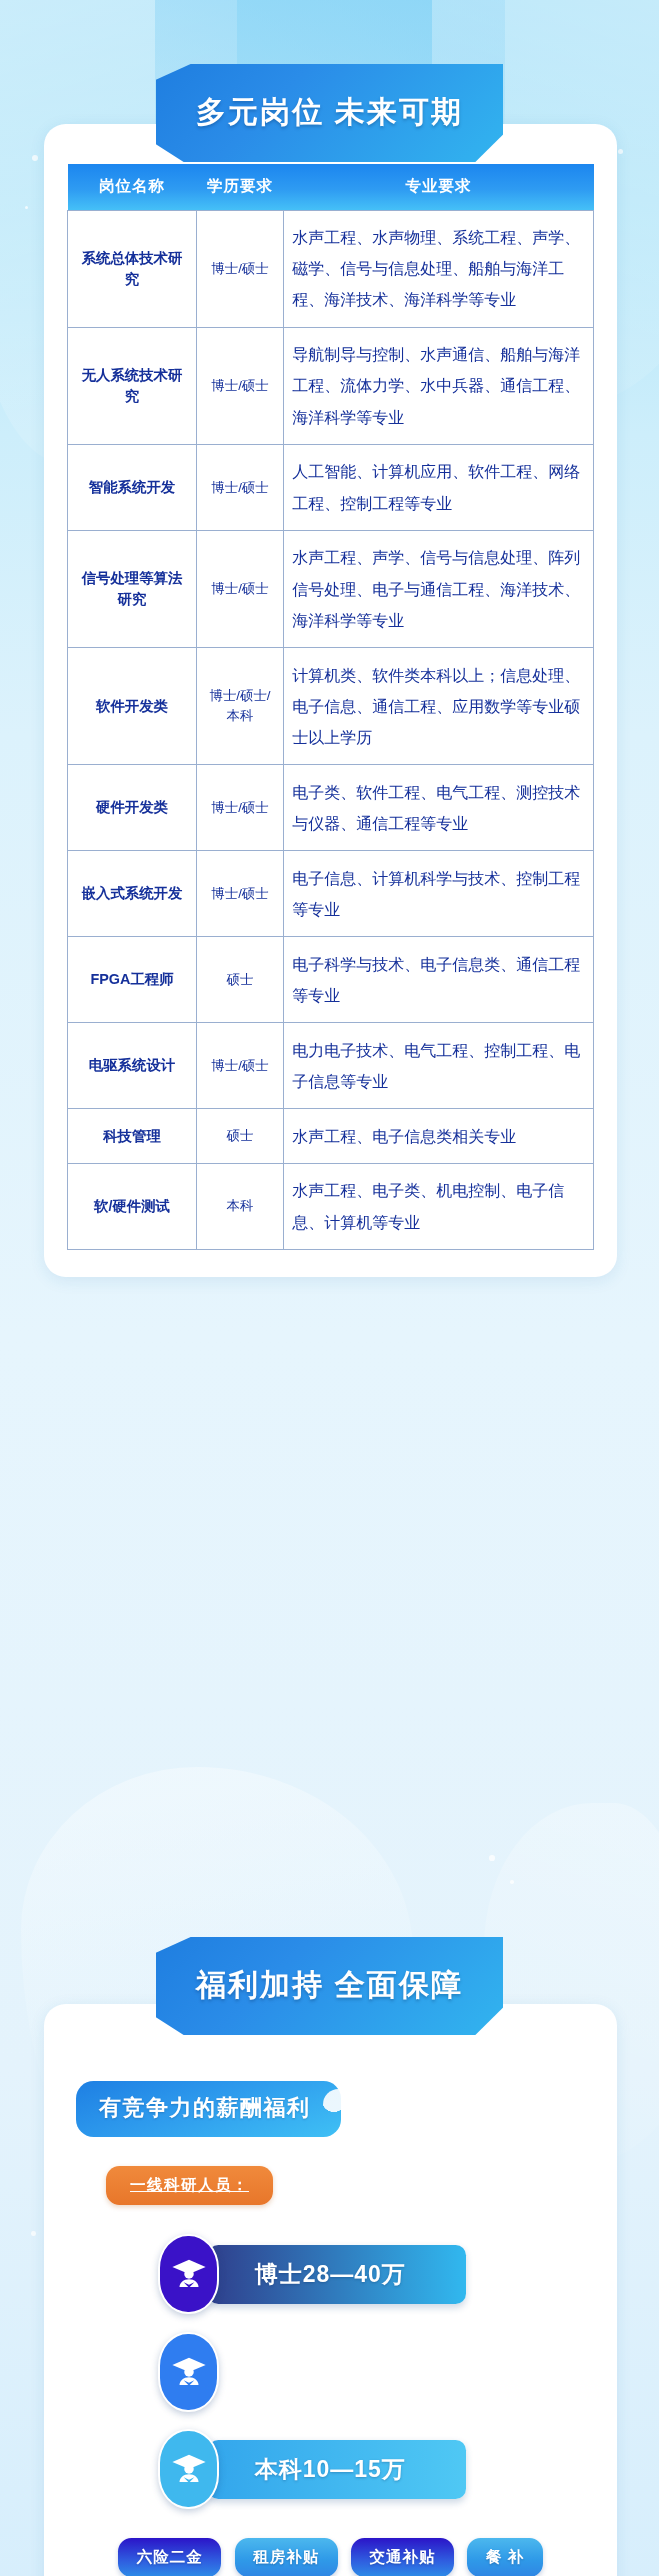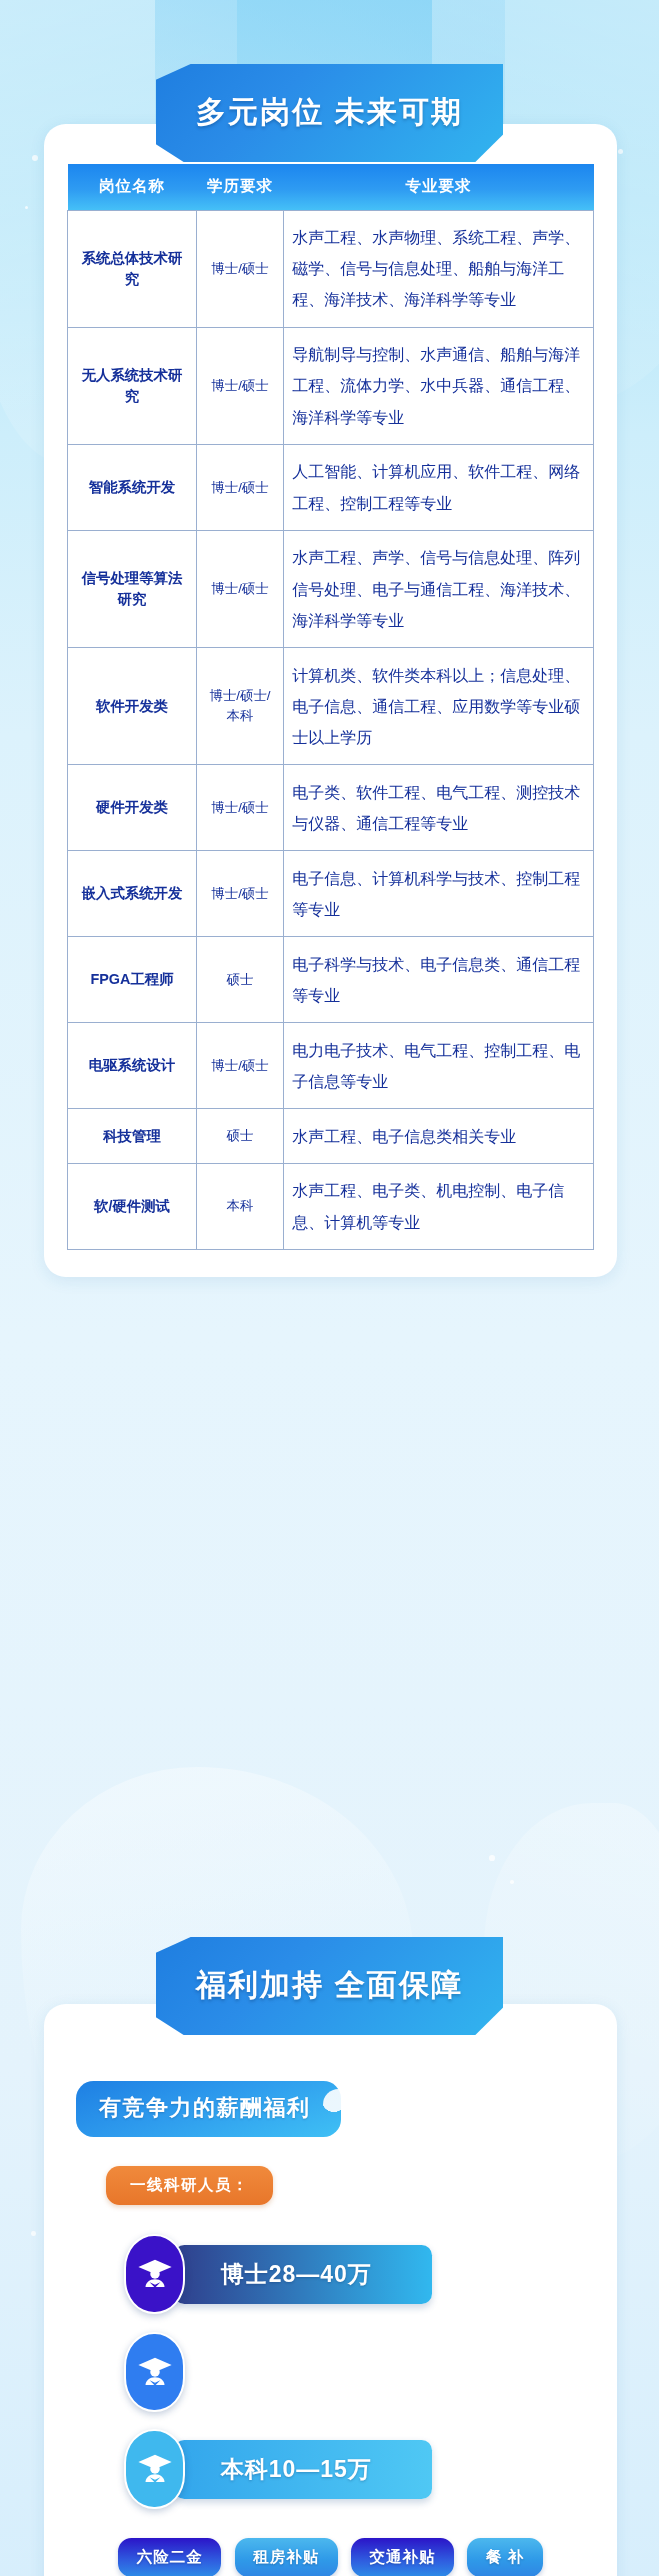--- a/index.html
+++ b/index.html
@@ -114,20 +114,21 @@
     background:radial-gradient(circle at 35% 35%,#fff 0 42%,rgba(255,255,255,0) 43%);
     opacity:.9;
   }
 
   .orange-pill {
     display:inline-block;
     background:linear-gradient(180deg,#f08a3c 0%,#e8762a 100%);
     color:#fff; font-size:15.5px; font-weight:bold; letter-spacing:1.5px;
     padding:9.3px 24px; border-radius:13.4px;
     box-shadow:0 2.1px 5.2px rgba(180,90,20,.25);
+    text-decoration:underline;
   }
 
   
   .salary-row { position:relative; display:flex; align-items:center; margin:0 0 17.5px 0; }
   .sal-icon {
     position:relative; z-index:3;
     width:61px; height:80px; border-radius:30px/34px;
     display:flex; align-items:center; justify-content:center;
     border:2.6px solid #fff;
     box-shadow:0 2.6px 7.2px rgba(20,60,120,.25);
@@ -256,21 +257,21 @@
   <div class="card" style="top:2004px;padding:77px 0 36px;">
 
     <div style="padding-left:32px;">
       <div class="subtitle-pill">有竞争力的薪酬福利</div>
     </div>
 
     <div style="padding-left:62px;margin-top:29px;">
       <span class="orange-pill">一线科研人员：</span>
     </div>
 
-    <div id="salary-list" style="margin-top:29px;padding-left:80px;">
+    <div id="salary-list" style="margin-top:29px;padding-left:114px;">
         <div class="salary-row">
           <span class="sal-icon" style="background:#3a12c8;">
             <svg viewBox="0 0 64 64" width="38" height="38" aria-hidden="true">
               <path fill="#ffffff" d="M32 8 4 20l28 12 28-12L32 8z"></path>
               <path fill="#ffffff" d="M14 26v9c0 5 8 9 18 9s18-4 18-9v-9l-18 8-18-8z" opacity="0"></path>
               <circle cx="32" cy="32" r="8" fill="#ffffff"></circle>
               <path fill="#ffffff" d="M32 41c-9 0-16 6-16 13h32c0-7-7-13-16-13z"></path>
               <path fill="#3a12c8" d="M23 46l9 9 9-9-9 4-9-4z"></path>
             </svg>
           </span>

